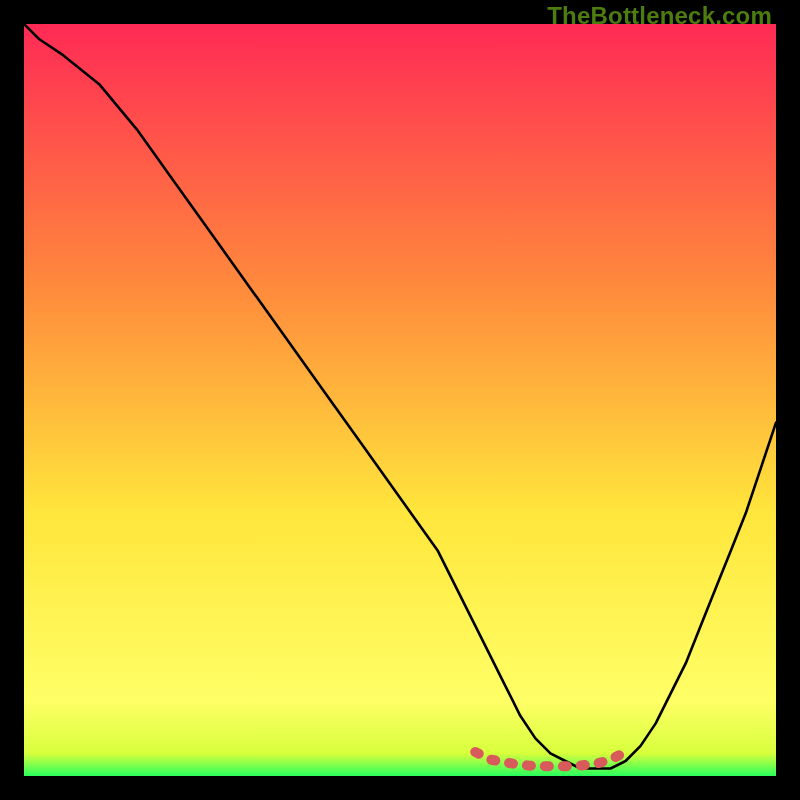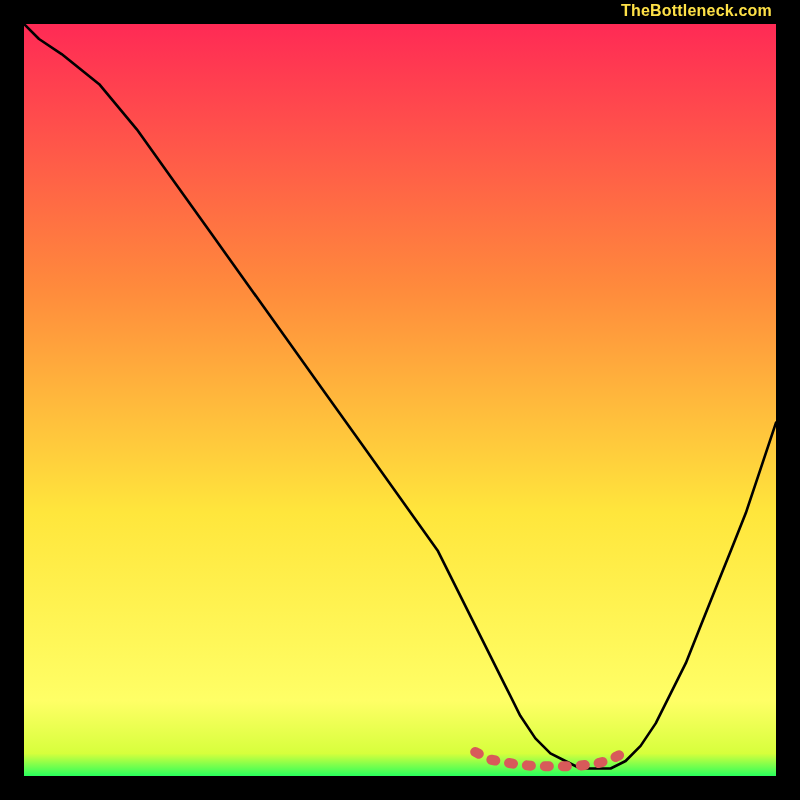--- a/index.html
+++ b/index.html
@@ -23,23 +23,23 @@
     left: 0;
     top: 0;
     width: 752px;
     height: 752px;
   }
   .watermark {
     position: absolute;
     top: 2px;
     right: 28px;
     font-family: Arial, Helvetica, sans-serif;
-    font-size: 16px;
+    font-size: 24px;
     font-weight: 600;
-    color: #fde047;
+    color: #4d7c0f;
     letter-spacing: 0.2px;
   }
 </style>
 </head>
 <body>
 
 <div class="frame">
   <svg class="plot-area" viewBox="0 0 752 752" preserveAspectRatio="none">
     <defs>
       <linearGradient id="bg" x1="0" y1="0" x2="0" y2="1">

